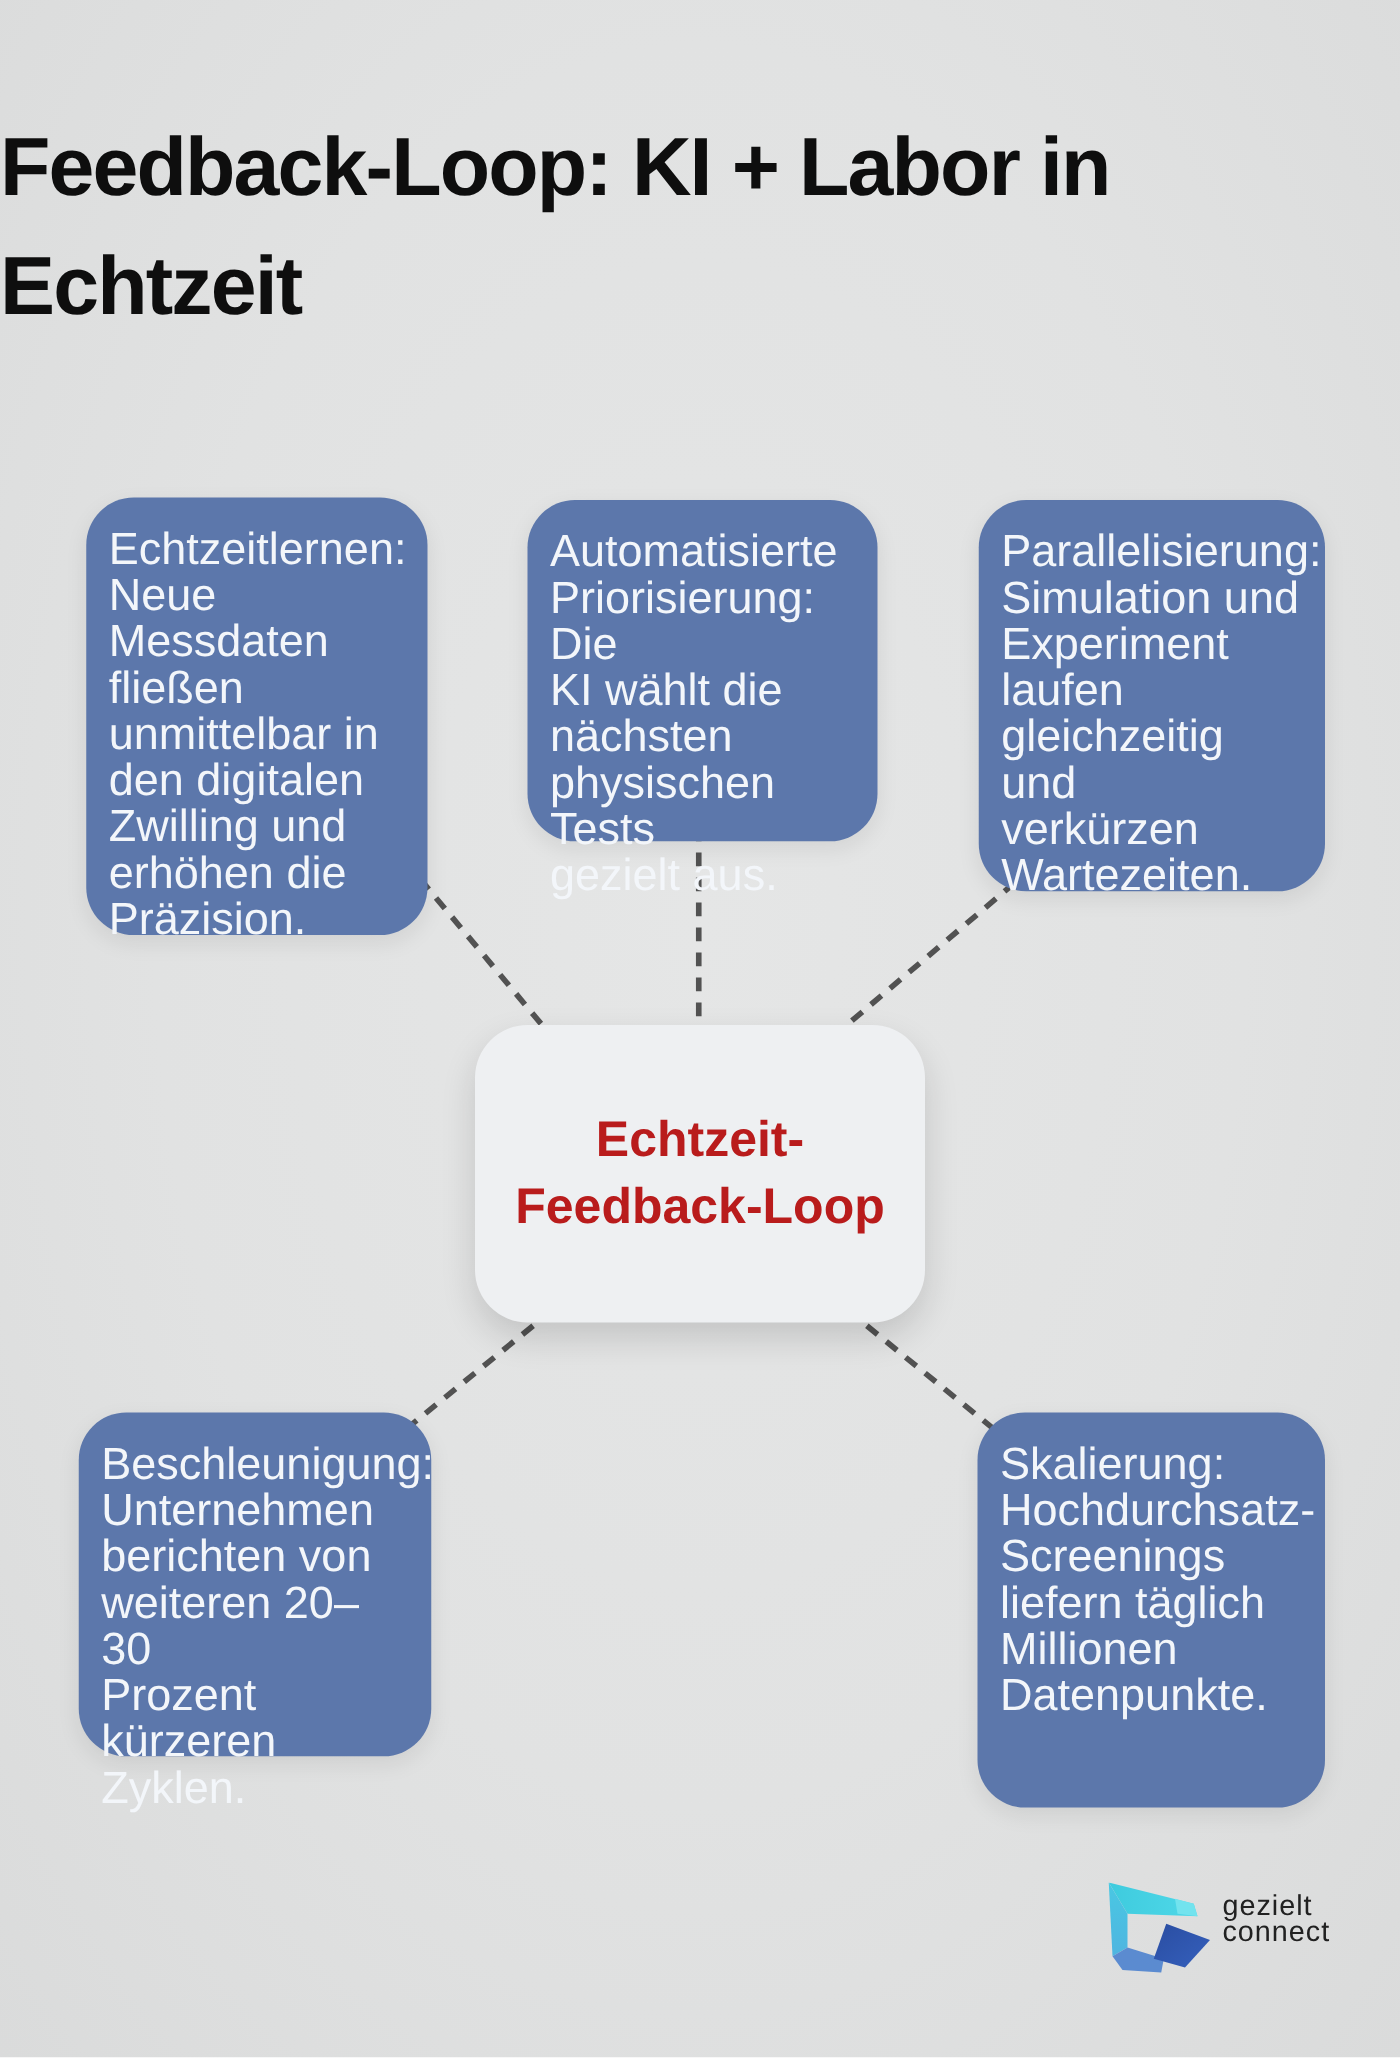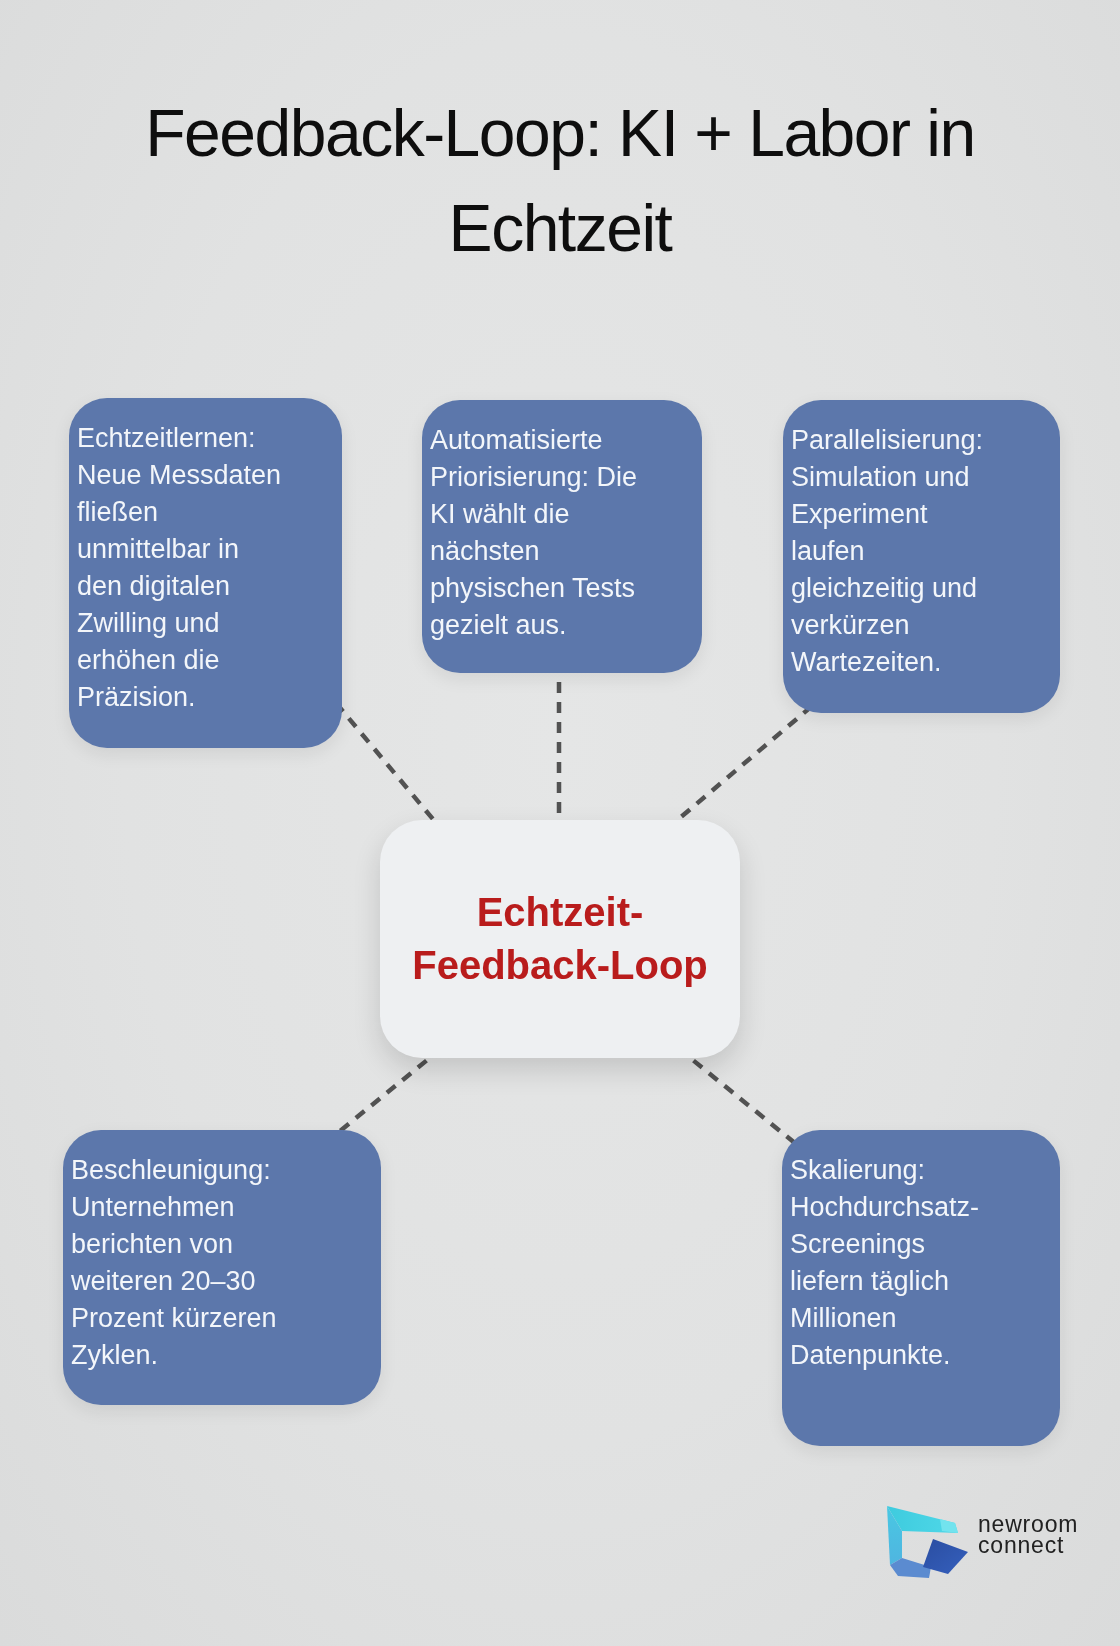--- a/index.html
+++ b/index.html
@@ -17,51 +17,51 @@
     width: 1120px;
     height: 1646px;
     background: radial-gradient(ellipse at 50% 45%, #e5e6e6 0%, #e1e2e2 55%, #dadbdb 100%);
   }
   .title {
     position: absolute;
     left: 0;
     top: 86px;
     width: 1120px;
     margin: 0;
-    text-align: center;
+    text-align: left;
     font-size: 66px;
     line-height: 95px;
-    font-weight: 400;
+    font-weight: 700;
     letter-spacing: -1.5px;
     color: #0e0e0e;
     white-space: pre-line;
   }
   .connectors {
     position: absolute;
     left: 0;
     top: 0;
   }
   .node {
     position: absolute;
     background: #5c77ab;
     border-radius: 38px;
     color: #f3f6fa;
-    font-size: 27px;
+    font-size: 36px;
     line-height: 37px;
-    padding: 22px 8px;
+    padding: 22px 18px;
     box-sizing: border-box;
     box-shadow: 0 6px 18px rgba(0,0,0,0.08);
   }
   .node .node-text {
     white-space: pre-line;
   }
   .n1 { left: 69px;  top: 398px;  width: 273px; height: 350px; }
   .n2 { left: 422px; top: 400px;  width: 280px; height: 273px; }
   .n3 { left: 783px; top: 400px;  width: 277px; height: 313px; }
-  .n4 { left: 63px;  top: 1130px; width: 318px; height: 275px; }
+  .n4 { left: 63px;  top: 1130px; width: 282px; height: 275px; }
   .n5 { left: 782px; top: 1130px; width: 278px; height: 316px; }
   .center-node {
     position: absolute;
     left: 380px;
     top: 820px;
     width: 360px;
     height: 238px;
     background: #eef0f2;
     border-radius: 42px;
     box-shadow: 0 12px 28px rgba(0,0,0,0.14);
@@ -182,18 +182,18 @@
 
       <polygon points="55,13 70,17 73,27 57,25" fill="#72e3ee"></polygon>
 
       <polygon points="2,0 17,25 17,52 5,59" fill="url(#lgLeft)"></polygon>
 
       <polygon points="5,59 17,52 46,61 44,72 13,70" fill="#5b8bd0"></polygon>
 
       <polygon points="48,33 83,46 63,68 38,61" fill="url(#lgArrow)"></polygon>
     </svg>
     <div class="logo-text">
-      <div>newroom</div>
+      <div>gezielt</div>
       <div>connect</div>
     </div>
   </div>
 
 </div>
 
 </body></html>

